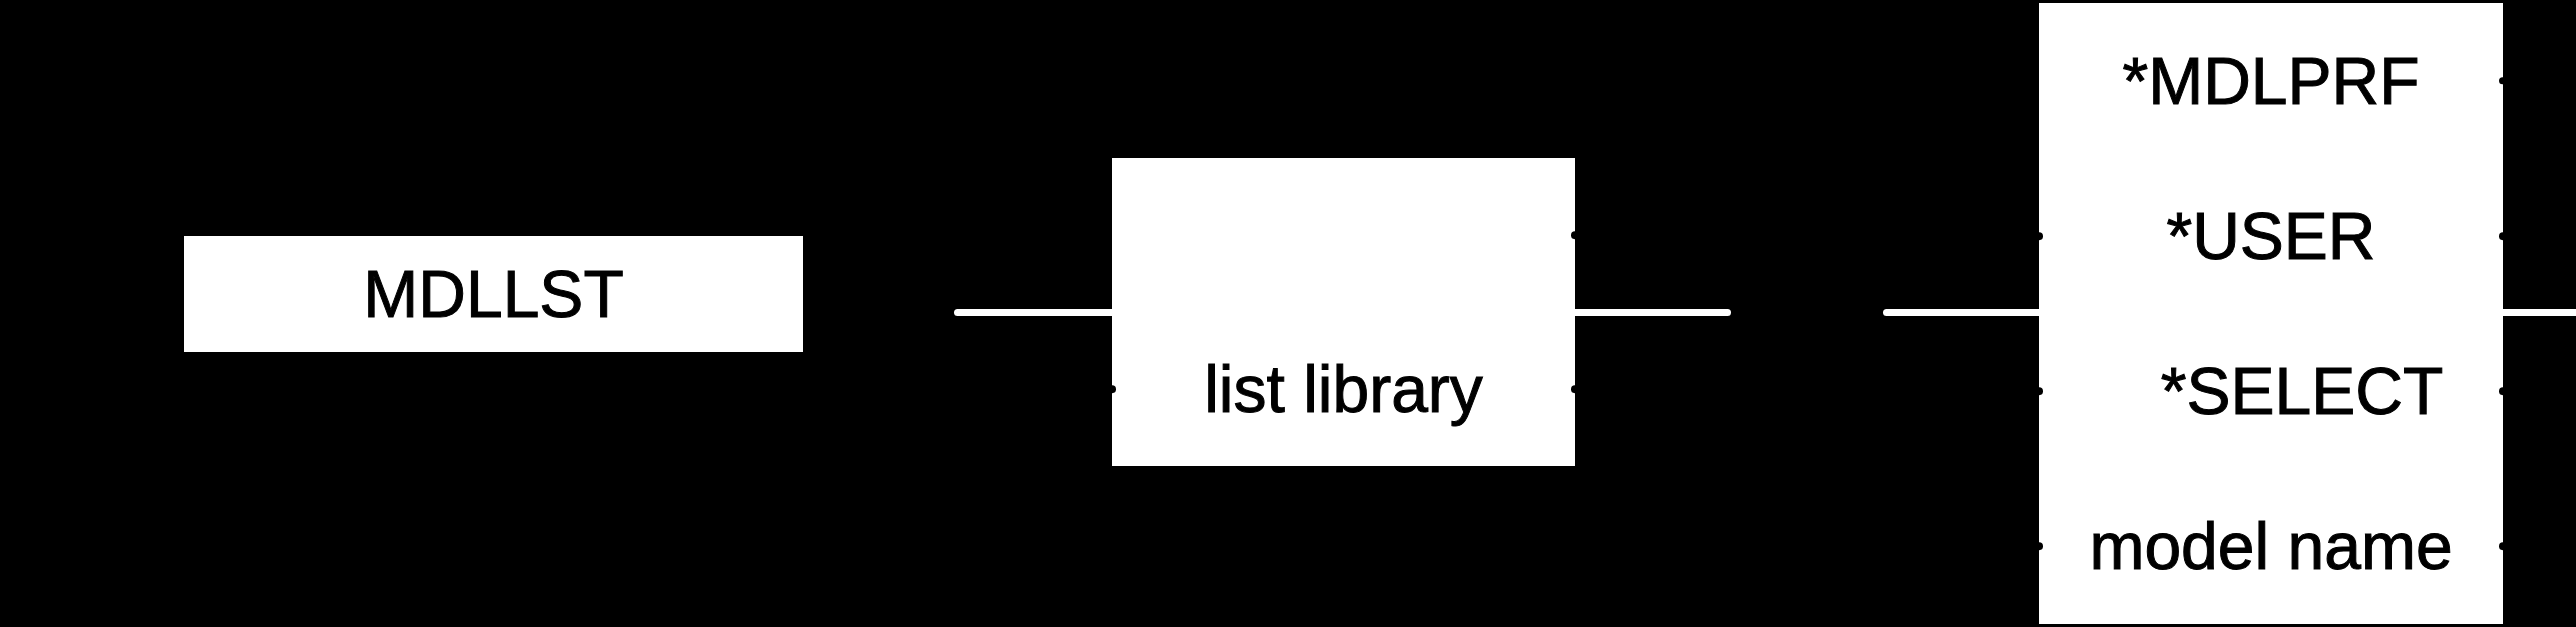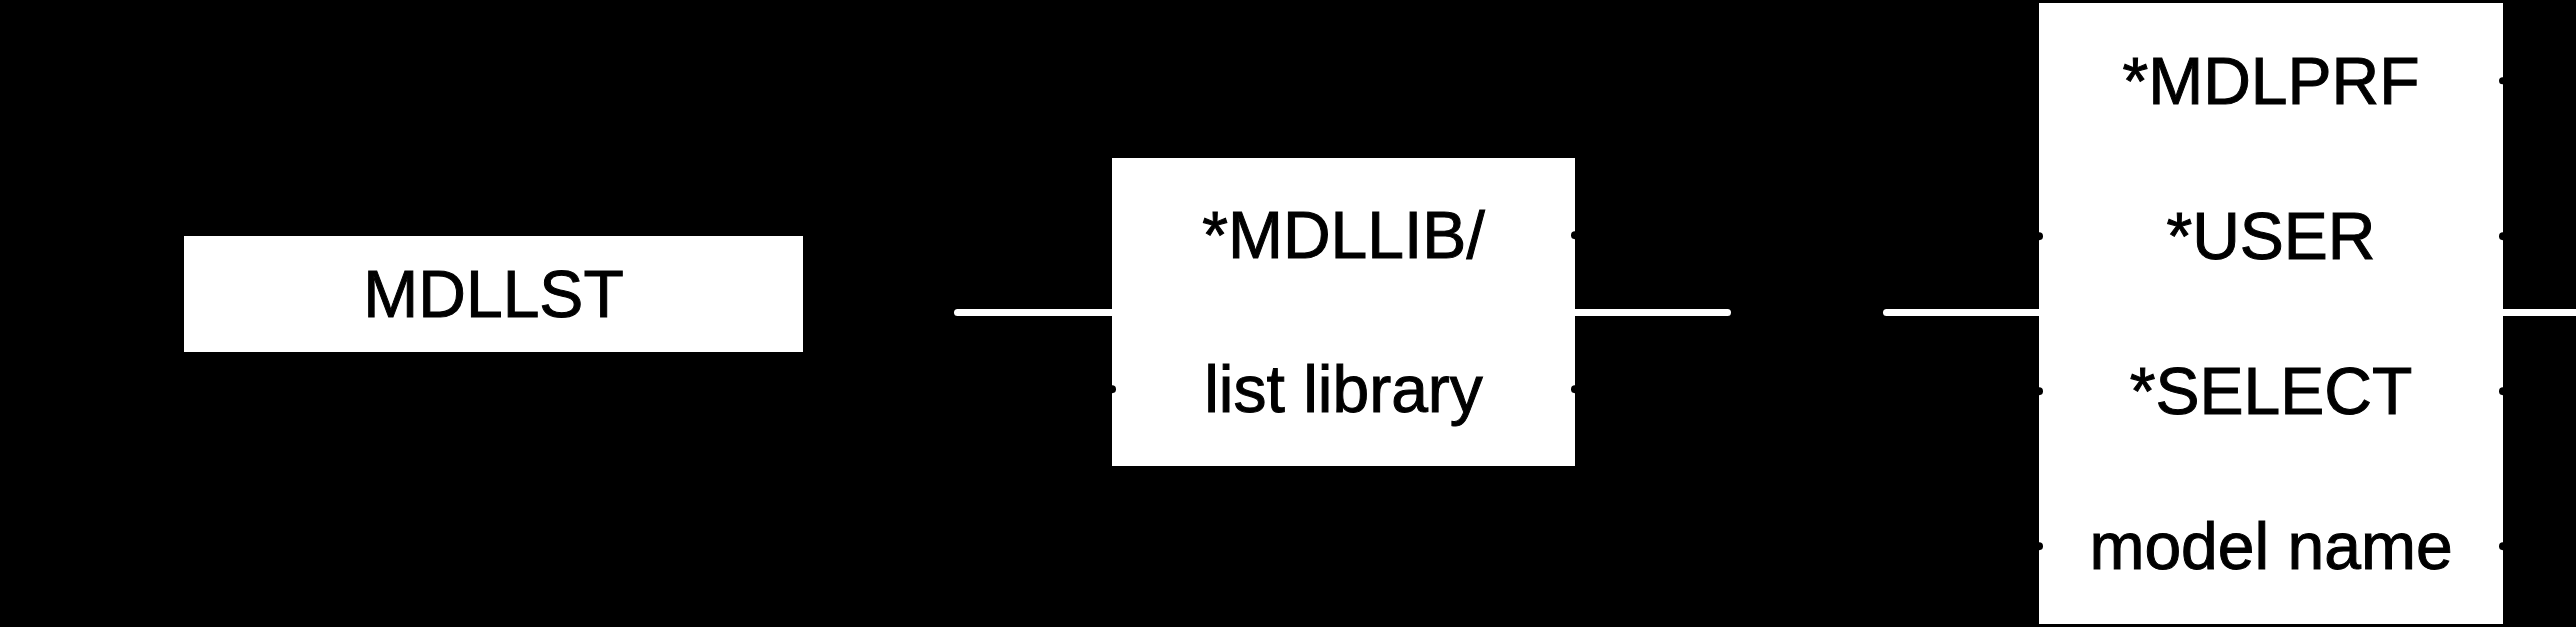--- a/index.html
+++ b/index.html
@@ -54,21 +54,21 @@
     font-weight: 400;
     -webkit-text-stroke: 1px var(--ink);
     line-height: 1;
     white-space: nowrap;
   }
   .row-50   { top: 50%; }
   .row-25   { top: 25%; }
   .row-75   { top: 75%; }
   .row-12-5 { top: 12.5%; }
   .row-37-5 { top: 37.5%; }
-  .row-62-5 { top: 62.5%; }
+  .row-62-5 { top: 62.5%; margin-left: 31px; }
   .row-87-5 { top: 87.5%; }
 
   
   .nub {
     position: absolute;
     width: 7.7px;
     height: 7.7px;
     border-radius: 50%;
     background: var(--ink);
     transform: translateY(-50%);
@@ -90,21 +90,20 @@
   <div class="hline seg-1"></div>
   <div class="hline seg-2"></div>
   <div class="hline seg-3"></div>
   <div class="hline seg-4"></div>
 
   <div class="box keyword">
     <div class="label row-50">MDLLST</div>
   </div>
 
   <div class="box library">
-    <div class="label row-25">*MDLLIB/</div>
     <div class="label row-75">list library</div>
     <span class="nub edge-left at-75"></span>
     <span class="nub edge-right at-25"></span>
     <span class="nub edge-right at-75"></span>
   </div>
 
   <div class="box options">
     <div class="label row-37-5">*USER</div>
     <div class="label row-12-5">*MDLPRF</div>
     <div class="label row-62-5">*SELECT</div>

